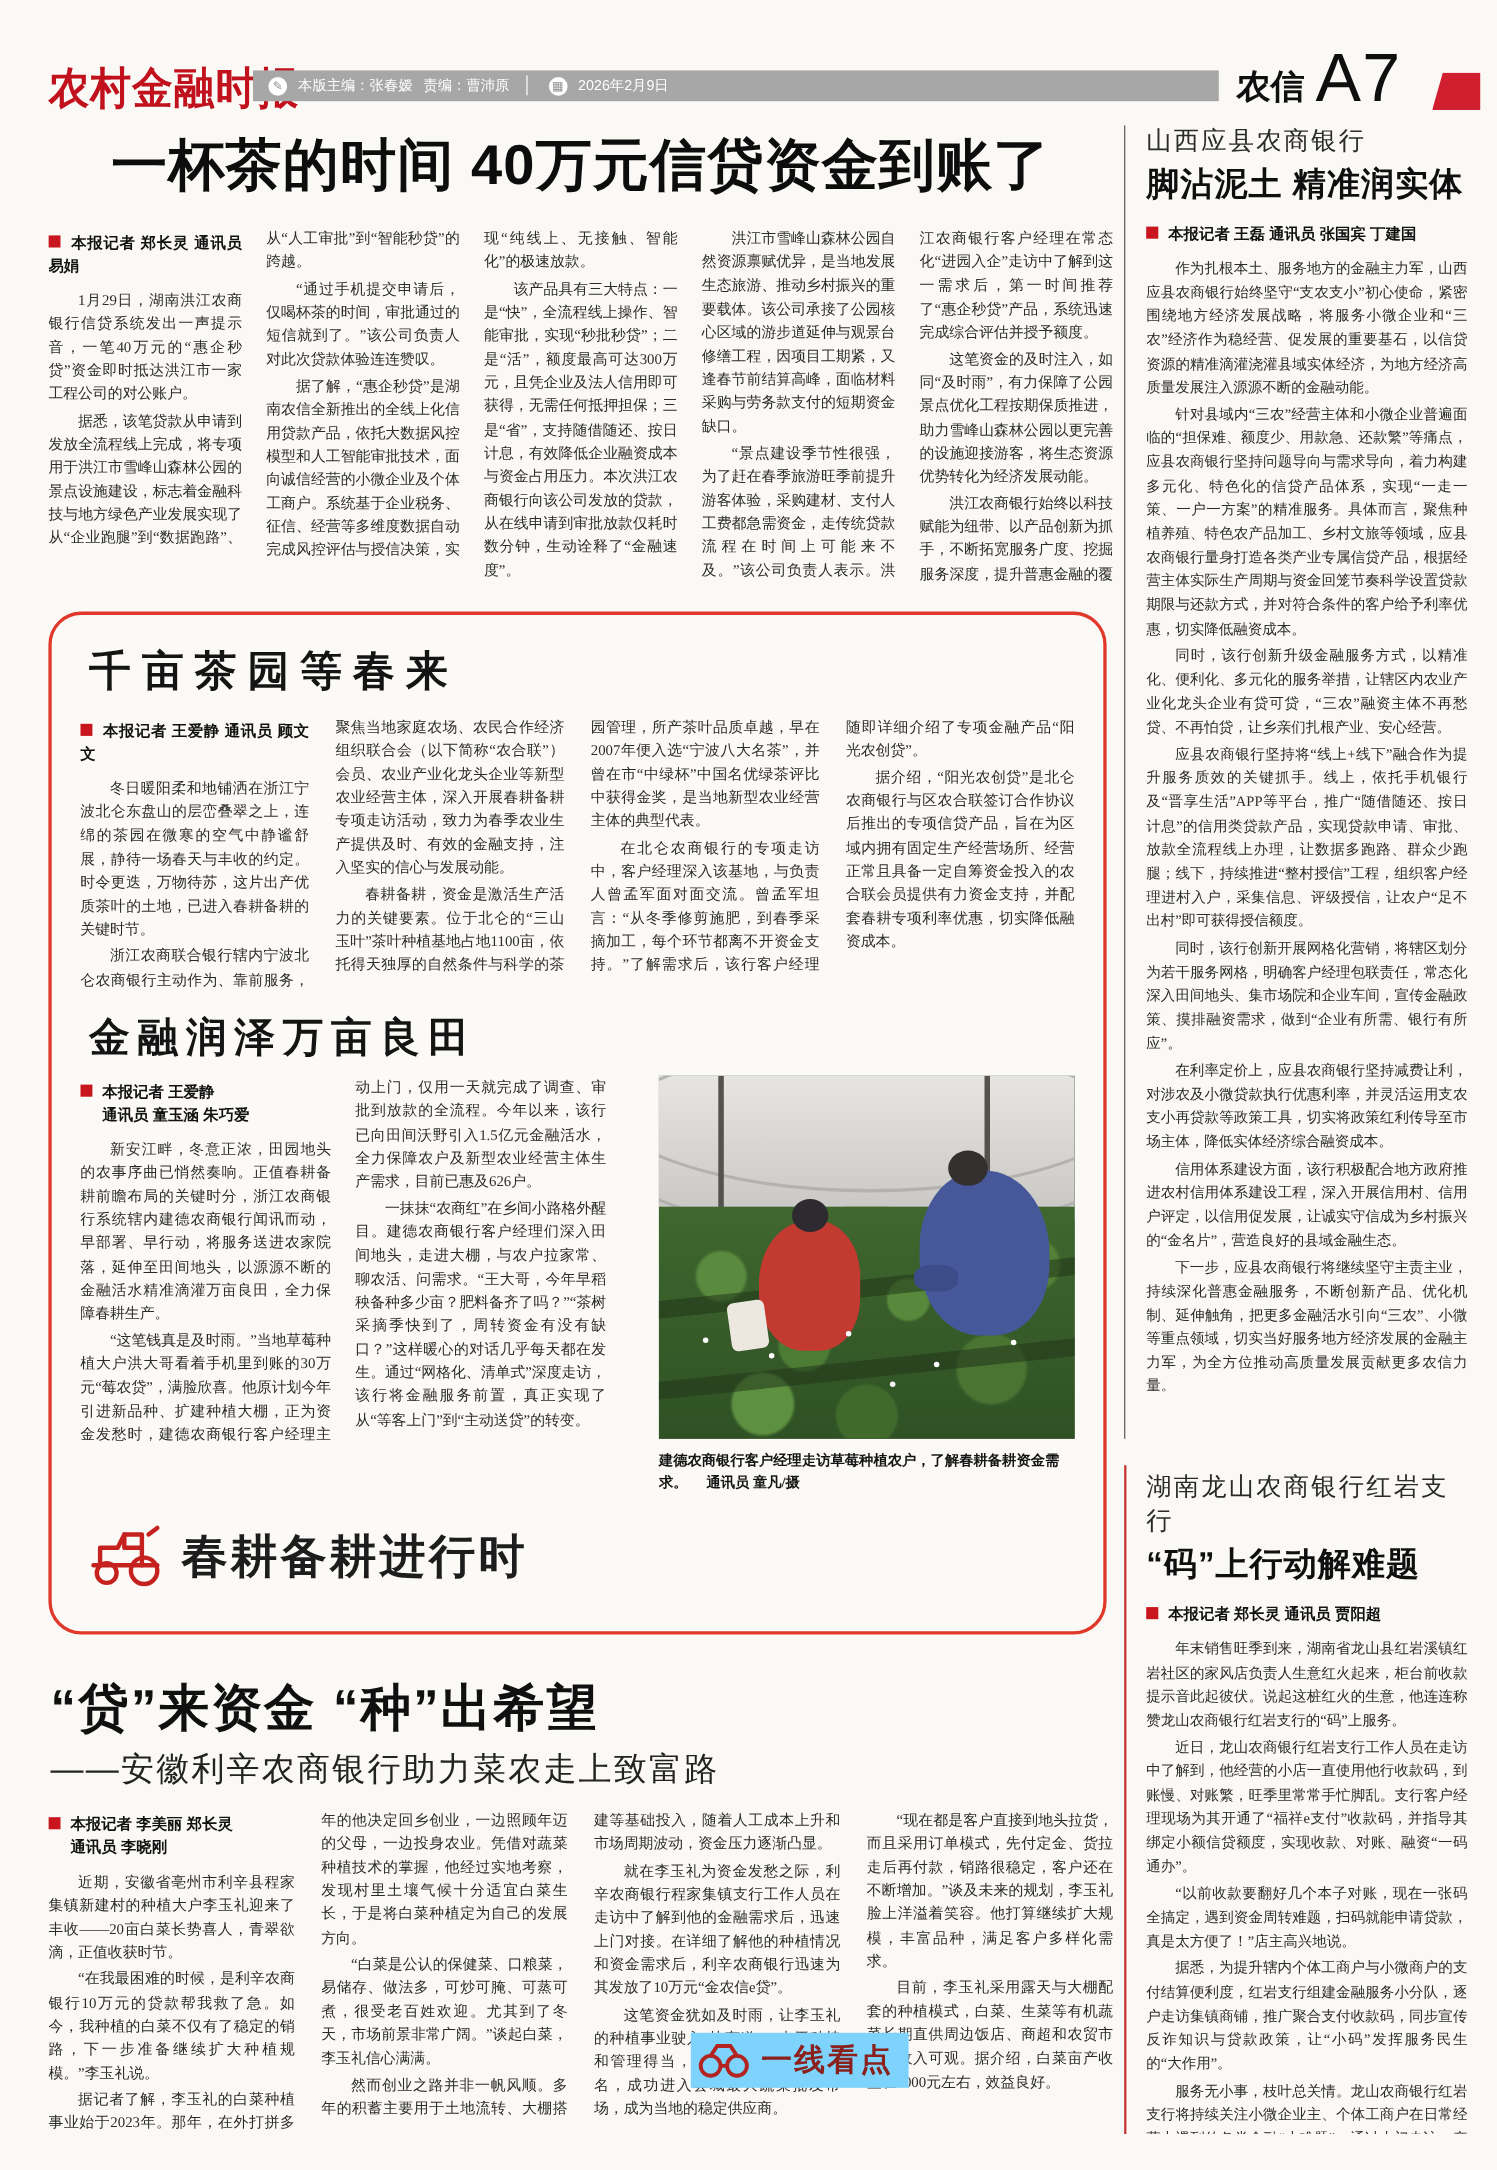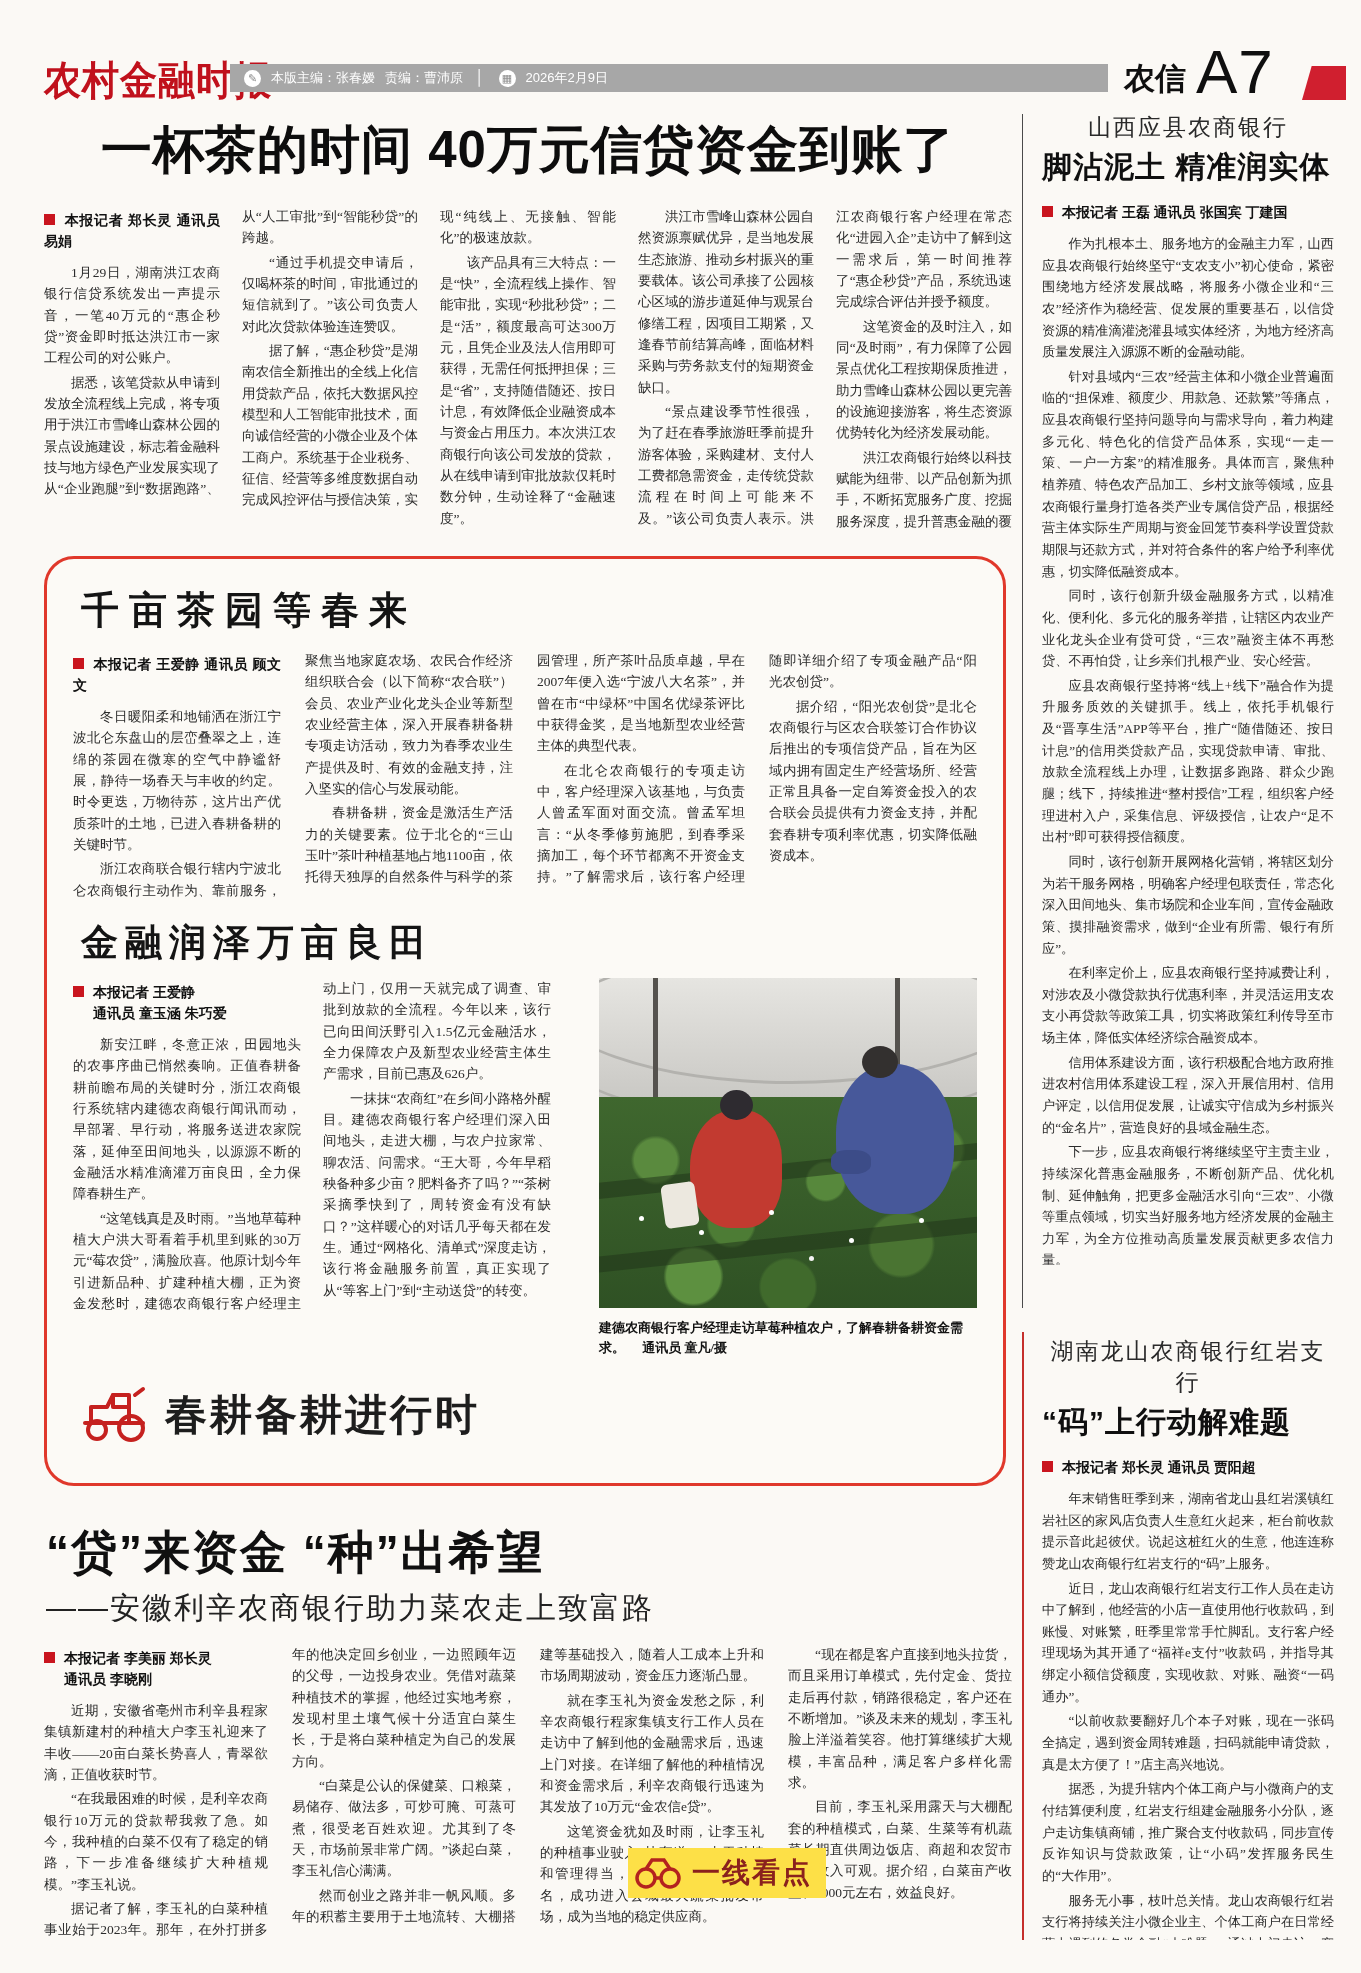--- a/index.html
+++ b/index.html
@@ -79,29 +79,29 @@
   .stamp-label{font-family:"Liberation Sans","DejaVu Sans",sans-serif;font-size:42px;font-weight:900;
     color:#1d1d1d;letter-spacing:3px;}
 
   
   .a4-headline{position:absolute;left:46px;top:1522px;font-family:"Liberation Sans","DejaVu Sans",sans-serif;
     font-size:46px;font-weight:900;color:#101010;letter-spacing:2px;}
   .a4-subhead{position:absolute;left:46px;top:1588px;font-family:"Liberation Sans","DejaVu Sans",sans-serif;
     font-size:30px;font-weight:400;color:#222;letter-spacing:2px;}
   .a4-body{position:absolute;left:44px;top:1644px;width:968px;height:300px;column-count:4;column-gap:24px;}
   .feature-tag{position:absolute;left:628px;top:1848px;display:flex;align-items:center;gap:10px;
-    background:#fde047;padding:6px 14px 6px 6px;}
+    background:#7dd3fc;padding:6px 14px 6px 6px;}
   .feature-tag .label{font-family:"Liberation Sans","DejaVu Sans",sans-serif;font-size:28px;font-weight:900;color:#8a211d;letter-spacing:2px;}
 
   
   .vrule-black{position:absolute;left:1022px;top:114px;width:1px;height:1194px;background:#4a4a4a;}
   .vrule-red{position:absolute;left:1022px;top:1332px;width:2px;height:608px;background:#c5302c;}
   .sb1{position:absolute;left:1042px;top:112px;width:292px;}
   .sb2{position:absolute;left:1042px;top:1336px;width:292px;}
-  .sb-kicker{font-family:"Liberation Sans","DejaVu Sans",sans-serif;font-size:23px;font-weight:400;color:#2a2a2a;letter-spacing:2px;text-align:center;}
+  .sb-kicker{font-family:"Liberation Sans","DejaVu Sans",sans-serif;font-size:23px;font-weight:400;color:#2a2a2a;letter-spacing:2px;}
   .sb-headline{font-family:"Liberation Sans","DejaVu Sans",sans-serif;font-size:30px;font-weight:900;color:#0f0f0f;
     letter-spacing:1px;margin:4px 0 14px;}
   .sb-body1{height:1032px;overflow:hidden;}
   .sb-body2{height:452px;overflow:hidden;}
 </style>
 </head>
 <body>
 
 <div class="page">
 

